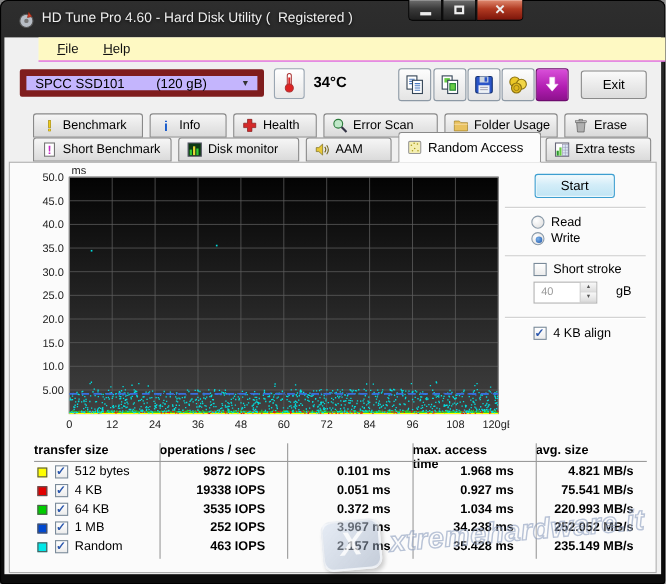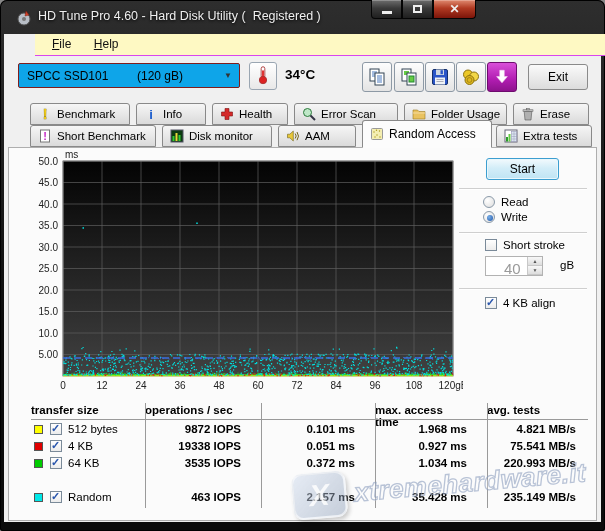--- a/index.html
+++ b/index.html
@@ -15,21 +15,21 @@
   .wbtn.max{right:43px;width:31px;background:linear-gradient(#6e6e6e,#3a3a3a 45%,#1f1f1f);}
   .wbtn.close{right:0;width:43px;border-radius:0 0 4px 0;background:linear-gradient(#e08a70,#b13a22 45%,#7c150a);font-weight:bold;font-size:12px;}
   .glyph-min{width:10px;height:3px;background:#eee;margin-top:6px;}
   .glyph-max{width:9px;height:8px;border:2px solid #eee;}
   
   .client{position:absolute;left:4px;top:34px;width:597px;height:488px;background:#f0f0f0;}
   .menubar{position:absolute;left:0;top:0;width:100%;height:22px;background:#fef9c3;border-bottom:1px solid #d946ef;margin-left:31px;}
   .menu-item{display:inline-block;padding:3px 9px;font-size:12px;color:#111;cursor:default;}
   .menu-item::first-letter{text-decoration:underline;}
   .toolbar{position:absolute;left:0;top:22px;width:100%;height:44px;}
-  .drive-select{position:absolute;left:14px;top:7px;width:222px;height:25px;background:#0ea5e9;border:1px solid #7f1d1d;border-radius:2px;font-size:12px;display:flex;align-items:center;}
+  .drive-select{position:absolute;left:14px;top:7px;width:222px;height:25px;background:#c4b5fd;border:6px solid #7f1d1d;border-radius:2px;font-size:12px;display:flex;align-items:center;}
   .drive-select .dn{margin-left:8px;}
   .drive-select .cap{position:absolute;left:118px;}
   .dd-arrow{position:absolute;right:7px;font-size:8px;color:#333;}
   .temp-btn{position:absolute;left:245px;top:6px;width:28px;height:28px;background:linear-gradient(#fff,#e8e8e8);border:1px solid #9aa6b2;border-radius:3px;padding:0;}
   .temp{position:absolute;left:281px;top:11px;font-size:13.5px;font-weight:bold;color:#000;}
   .tbtn{position:absolute;top:6px;width:30px;height:30px;background:linear-gradient(#fdfdfd,#e4e4e4);border:1px solid #8d99a5;border-radius:3px;padding:2px;display:flex;align-items:center;justify-content:center;}
   .tbtn.magenta{background:linear-gradient(#d94fd9,#b01cb0 60%,#8d128d);border-color:#6e0b6e;}
   .exit-btn{position:absolute;left:524px;top:8px;width:60px;height:26px;background:linear-gradient(#fafafa,#dcdcdc);border:1px solid #8a8a8a;border-radius:3px;font-size:12px;color:#000;}
   
   .tabzone{position:absolute;left:0;top:66px;width:100%;height:47px;}
@@ -44,21 +44,21 @@
   .tick{font:10px "Liberation Sans",sans-serif;fill:#222;}
   
   .start-btn{position:absolute;left:477px;top:10px;width:73px;height:22px;border:1px solid #3c9ed0;border-radius:3px;background:linear-gradient(#f3fafd,#d3edf8 45%,#bfe4f4);box-shadow:inset 0 0 0 1px #e9f7fc;font-size:12px;color:#000;}
   .sep{position:absolute;left:450px;width:128px;height:1px;background:#cfcfcf;box-shadow:0 1px 0 #fff;}
   .ctl-row{position:absolute;display:flex;align-items:center;gap:6px;font-size:11.5px;color:#000;}
   .radio{position:relative;width:12px;height:12px;border:1px solid #8a9aa9;border-radius:50%;background:radial-gradient(circle at 35% 35%,#fff,#dcdcdc);}
   .radio.checked::after{content:"";position:absolute;left:2.5px;top:2.5px;width:6px;height:6px;border-radius:50%;background:radial-gradient(circle at 35% 35%,#7ab0e8,#1d55a9);}
   .cb{position:relative;width:12px;height:12px;border:1px solid #7a8a99;background:linear-gradient(#fff,#ececec);}
   .cb.checked::after{content:"✓";position:absolute;left:0px;top:-2px;font-size:11px;font-weight:bold;color:#2b57ad;}
   .spin-box{position:absolute;left:476px;top:108px;width:58px;height:20px;background:#fff;border:1px solid #b2b2b2;display:flex;}
-  .spin-val{flex:1;font-size:15px;color:#9a9a9a;padding:3px 0 0 6px;margin-left:12px;}
+  .spin-val{flex:1;font-size:10px;color:#9a9a9a;padding:3px 0 0 6px;}
   .spins{width:15px;border-left:1px solid #c8c8c8;display:flex;flex-direction:column;}
   .spins div{flex:1;background:linear-gradient(#f8f8f8,#ddd);border-bottom:1px solid #c8c8c8;font-size:5px;color:#555;text-align:center;line-height:8px;}
   .unit{position:absolute;left:551px;top:111px;font-size:11.5px;color:#000;}
   
   .th,.tc{position:absolute;font-size:11.5px;color:#000;}
   .th{font-weight:bold;text-align:left;}
   .tc{font-weight:bold;text-align:right;}
   .c1{left:22px;width:114px;}
   .c2{left:136px;width:116px;padding-right:20px;}
   .c3{left:252px;width:114px;padding-right:20px;}
@@ -371,21 +371,21 @@
       <div class="sep" style="top:140px"></div>
 
       <div class="ctl-row" style="left:476px;top:149px">
         <span class="cb checked"></span>
         <span>4 KB align</span>
       </div>
 
       <span class="th c1" style="top:256px">transfer size</span>
       <span class="th c2" style="top:256px">operations / sec</span>
       <span class="th c4" style="top:256px">max. access time</span>
-      <span class="th c5" style="top:256px">avg. tests</span>
+      <span class="th c5" style="top:256px">avg. size</span>
       <div class="hline"></div>
       <div class="vline" style="left:136px"></div>
       <div class="vline" style="left:252px"></div>
       <div class="vline" style="left:366px"></div>
       <div class="vline" style="left:478px"></div>
 
       <div class="trow" style="top:275px">
         <span class="swatch" style="background: rgb(255, 255, 0);"></span>
         <span class="cb rowcb checked"></span>
         <span class="rowlabel">512 bytes</span>
@@ -405,20 +405,29 @@
       </div>
       <div class="trow" style="top:309px">
         <span class="swatch" style="background: rgb(0, 204, 0);"></span>
         <span class="cb rowcb checked"></span>
         <span class="rowlabel">64 KB</span>
         <span class="tc c2">3535 IOPS</span>
         <span class="tc c3">0.372 ms</span>
         <span class="tc c4">1.034 ms</span>
         <span class="tc c5">220.993 MB/s</span>
       </div>
+      <div class="trow" style="top:326px">
+        <span class="swatch" style="background: rgb(0, 72, 208);"></span>
+        <span class="cb rowcb checked"></span>
+        <span class="rowlabel">1 MB</span>
+        <span class="tc c2">252 IOPS</span>
+        <span class="tc c3">3.967 ms</span>
+        <span class="tc c4">34.238 ms</span>
+        <span class="tc c5">252.052 MB/s</span>
+      </div>
       <div class="trow" style="top:343px">
         <span class="swatch" style="background: rgb(0, 232, 232);"></span>
         <span class="cb rowcb checked"></span>
         <span class="rowlabel">Random</span>
         <span class="tc c2">463 IOPS</span>
         <span class="tc c3">2.157 ms</span>
         <span class="tc c4">35.428 ms</span>
         <span class="tc c5">235.149 MB/s</span>
       </div>
     </div>

